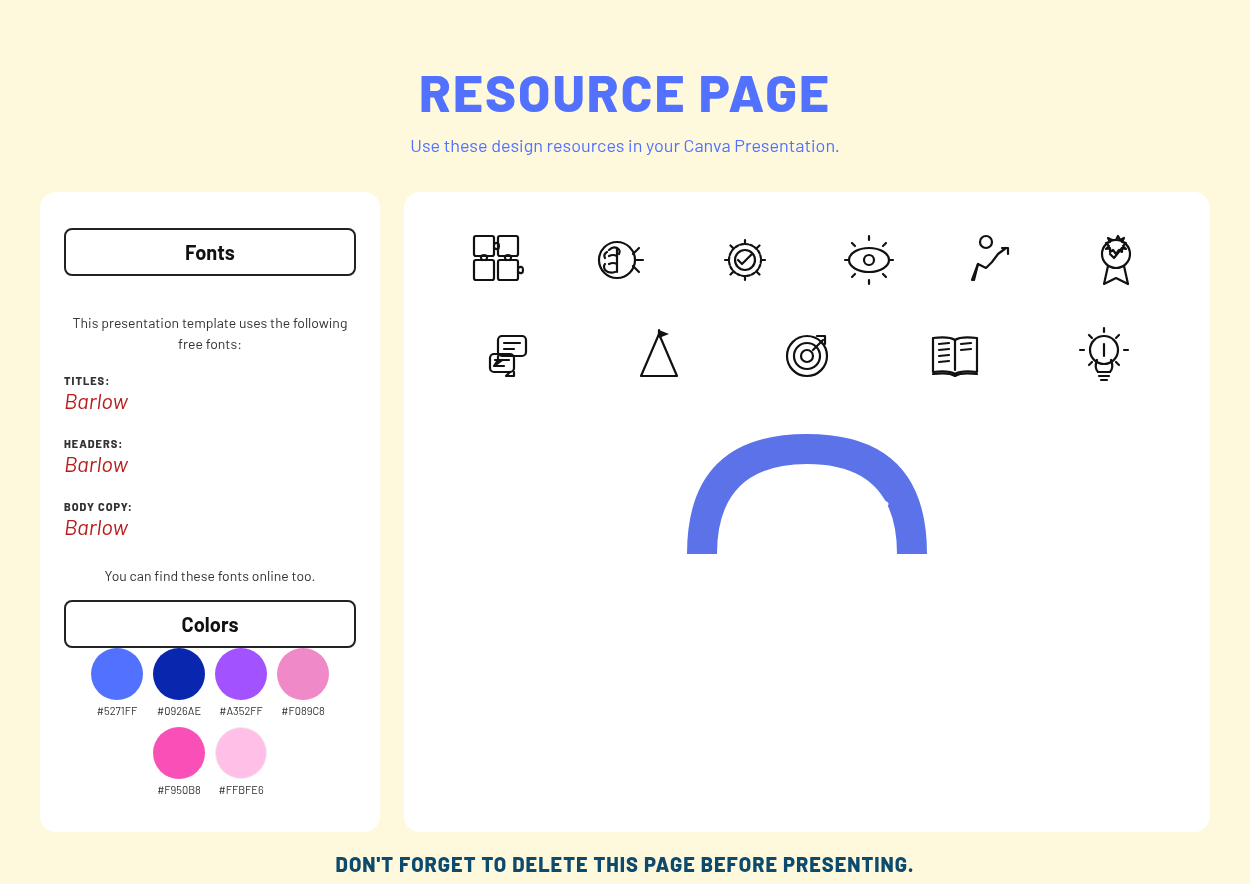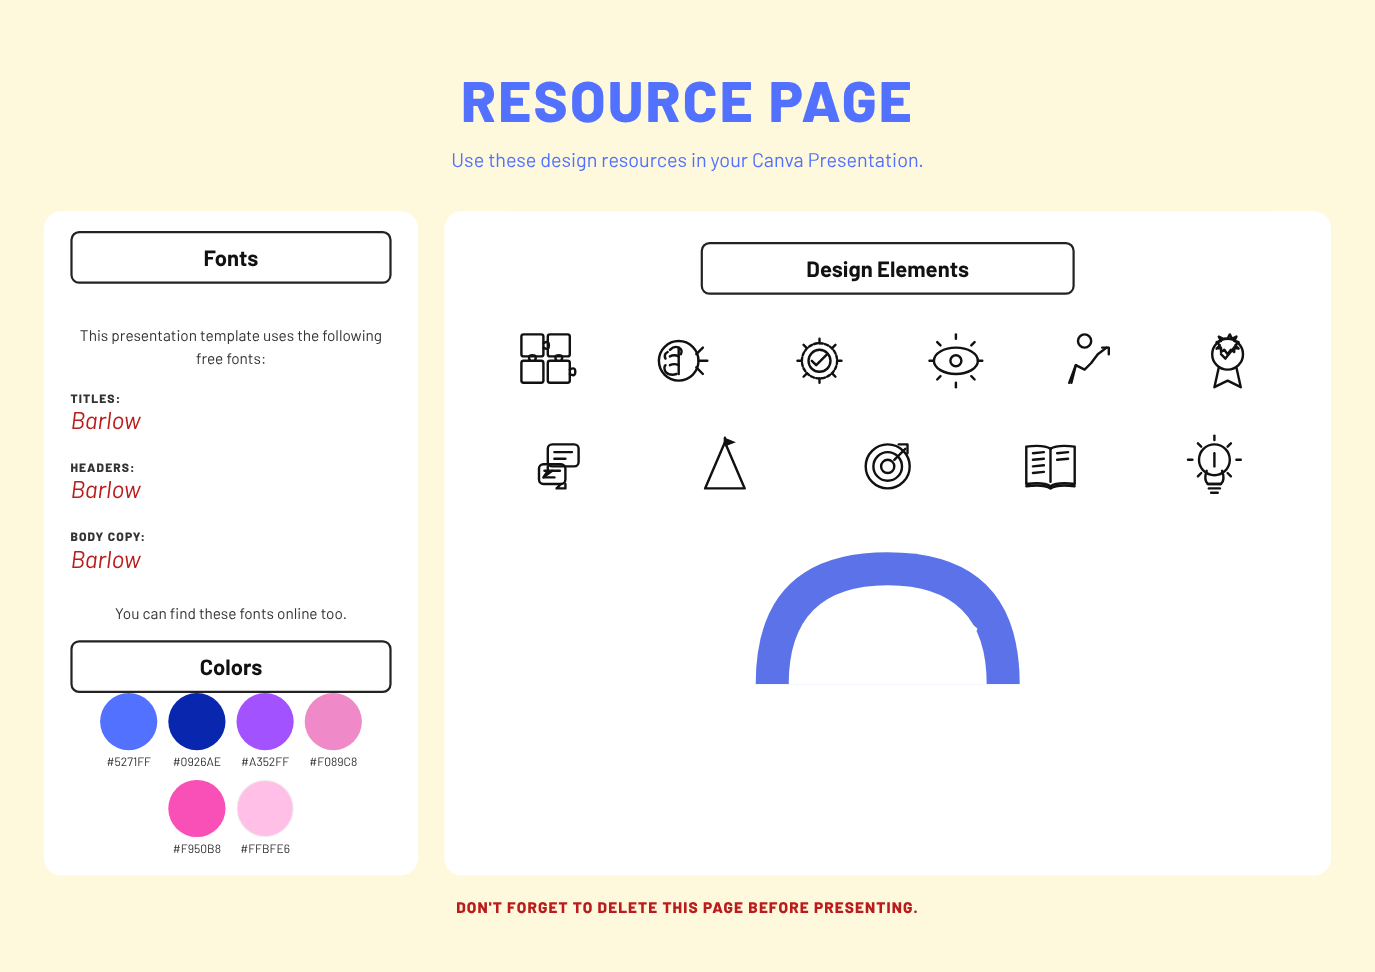--- a/index.html
+++ b/index.html
@@ -36,21 +36,21 @@
       display: flex;
       gap: 24px;
       width: 100%;
       max-width: 1180px;
     }
 
     
     .left-panel {
       background: white;
       border-radius: 16px;
-      padding: 18px 24px;
+      padding: 36px 24px;
       width: 340px;
       min-width: 340px;
       display: flex;
       flex-direction: column;
       gap: 16px;
     }
 
     .section-header {
       border: 2px solid #222;
       border-radius: 8px;
@@ -182,23 +182,23 @@
       height: 130px;
       margin-top: 8px;
     }
 
     .arch-svg {
       width: 260px;
       height: 130px;
     }
 
     .footer-text {
-      font-size: 14px;
+      font-size: 20px;
       font-weight: 800;
-      color: #b91c1c;
+      color: #0c4a6e;
       text-align: center;
       letter-spacing: 1px;
       text-transform: uppercase;
       margin-top: 20px;
     }
   </style>
 </head>
 <body>
 
 <h1 class="page-title">RESOURCE PAGE</h1>
@@ -265,21 +265,20 @@
           <div class="color-circle" style="background:#FFBFE6;border:1px solid #eee;"></div>
           <span class="color-hex">#FFBFE6</span>
         </div>
 
       </div>
     </div>
   </div>
 
   <div class="right-panel">
 
-    <div class="design-elements-header">Design Elements</div>
 
     <div class="icons-grid">
 
       <div class="icons-row">
 
         <div class="icon-item">
           <svg viewBox="0 0 68 68" fill="none" stroke="#111" stroke-width="2.2" stroke-linecap="round" stroke-linejoin="round">
             <rect x="10" y="10" width="20" height="20" rx="2"></rect>
             <path d="M30 18 Q35 15 35 20 Q35 25 30 22"></path>
             <rect x="10" y="34" width="20" height="20" rx="2"></rect>

